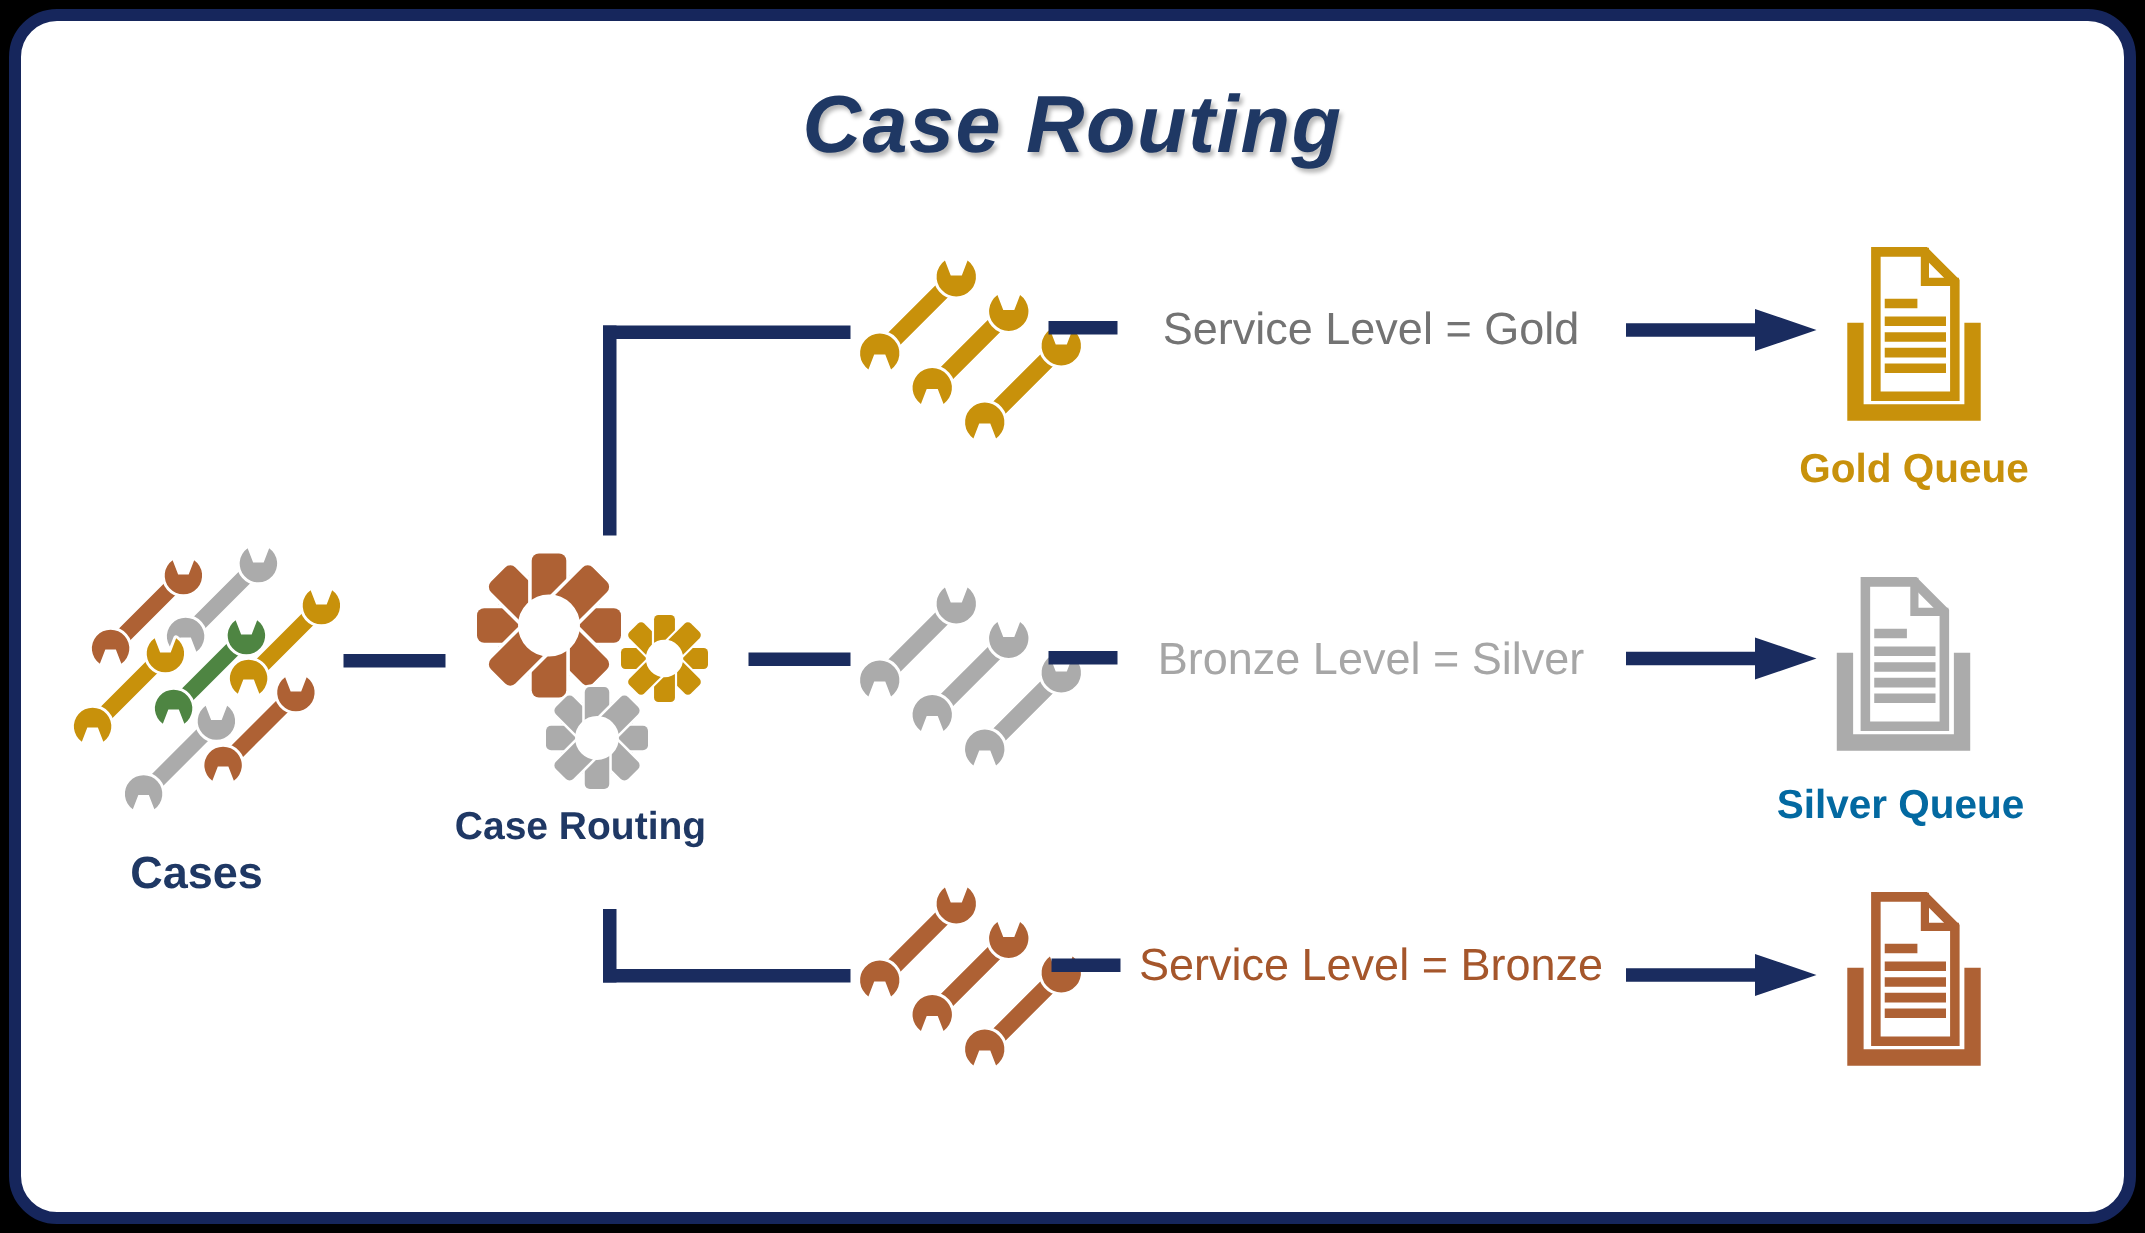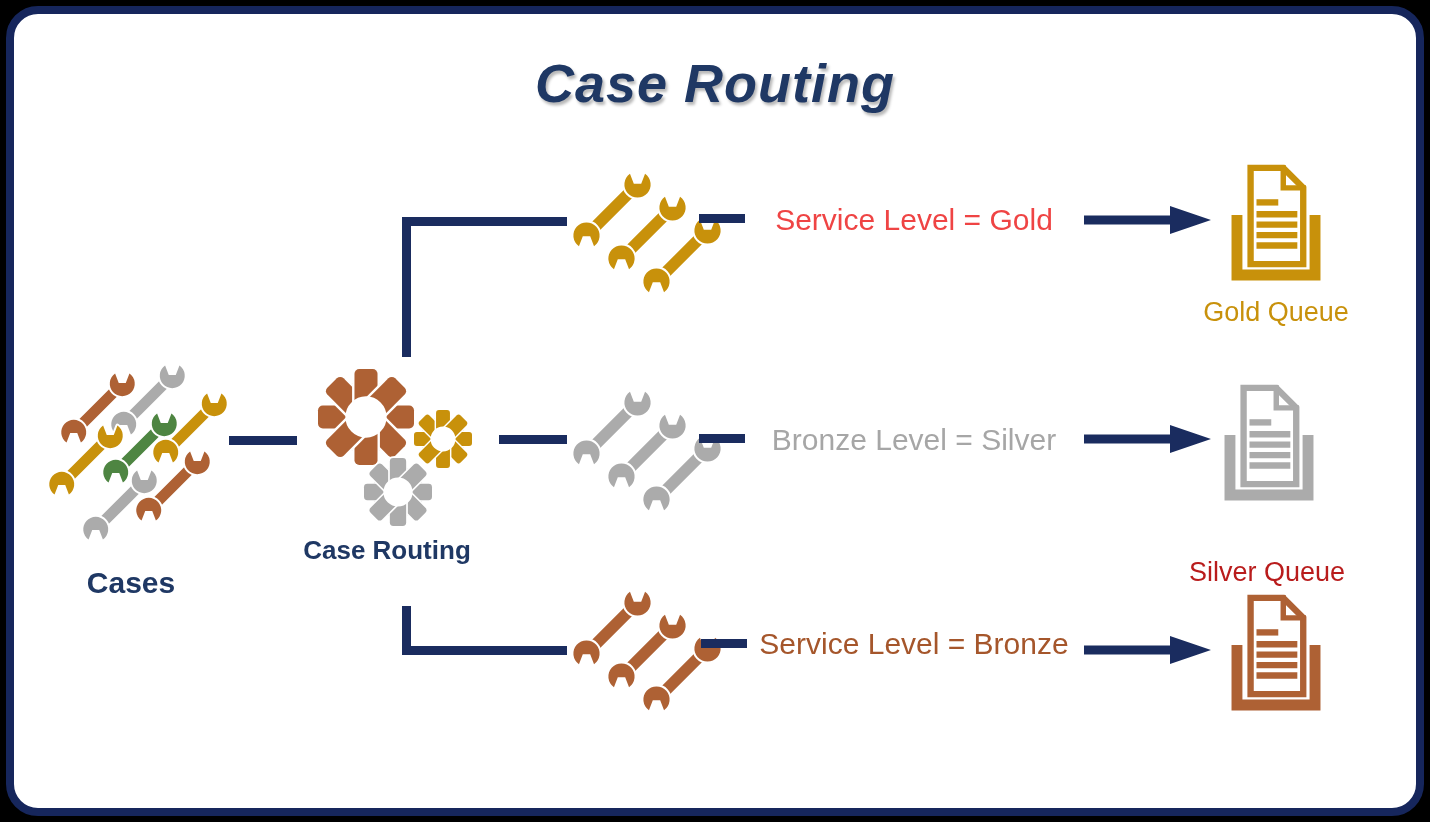--- a/index.html
+++ b/index.html
@@ -21,28 +21,28 @@
   }
   .navy-bar{background:#1A2C5F;}
   .label-navy{
     color:#1F3864;font-weight:bold;text-align:center;
   }
   .cases-label{left:37px;top:552px;width:160px;font-size:30px;}
   .ruleset-label{left:268px;top:520px;width:210px;font-size:26px;line-height:33px;}
   .condition{
     left:740px;width:320px;text-align:center;font-size:30px;font-weight:normal;
   }
-  .cond-gold{color:#ef4444;}
+  .cond-gold{color:#737373;}
   .cond-silver{color:#A6A6A6;}
   .cond-bronze{color:#A5562B;}
   .queue-label{
-    width:240px;text-align:center;font-size:27px;font-weight:normal;
+    width:240px;text-align:center;font-size:27px;font-weight:bold;
   }
   .ql-gold{color:#C8910B;left:1142px;top:283px;}
-  .ql-silver{color:#b91c1c;left:1133px;top:507px;margin-top:36px;}
+  .ql-silver{color:#0369a1;left:1133px;top:507px;}
   .ql-bronze{color:#A5562B;left:1142px;top:715px;}
   .halo{stroke:#ffffff;stroke-width:5px;paint-order:stroke;stroke-linejoin:round;}
   svg{display:block;}
 </style>
 </head>
 <body>
 
 <svg width="0" height="0" style="position:absolute">
   <defs>
 

